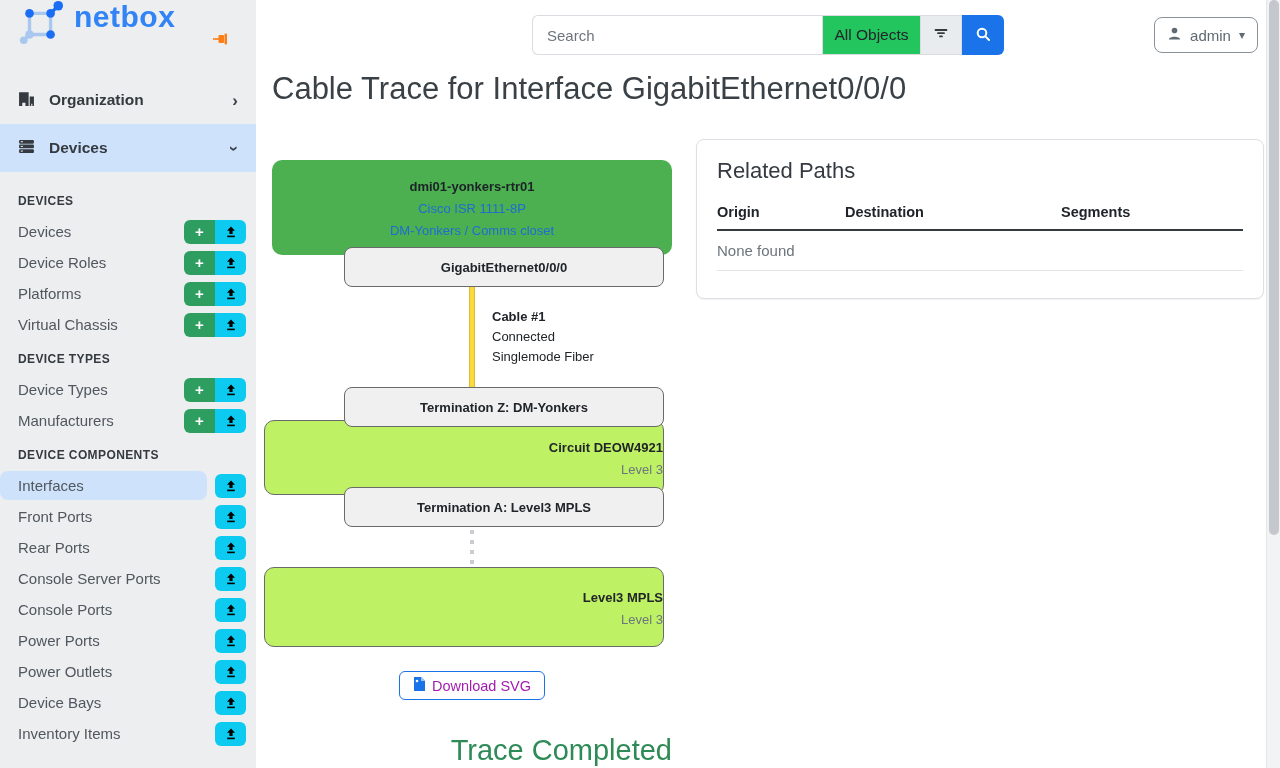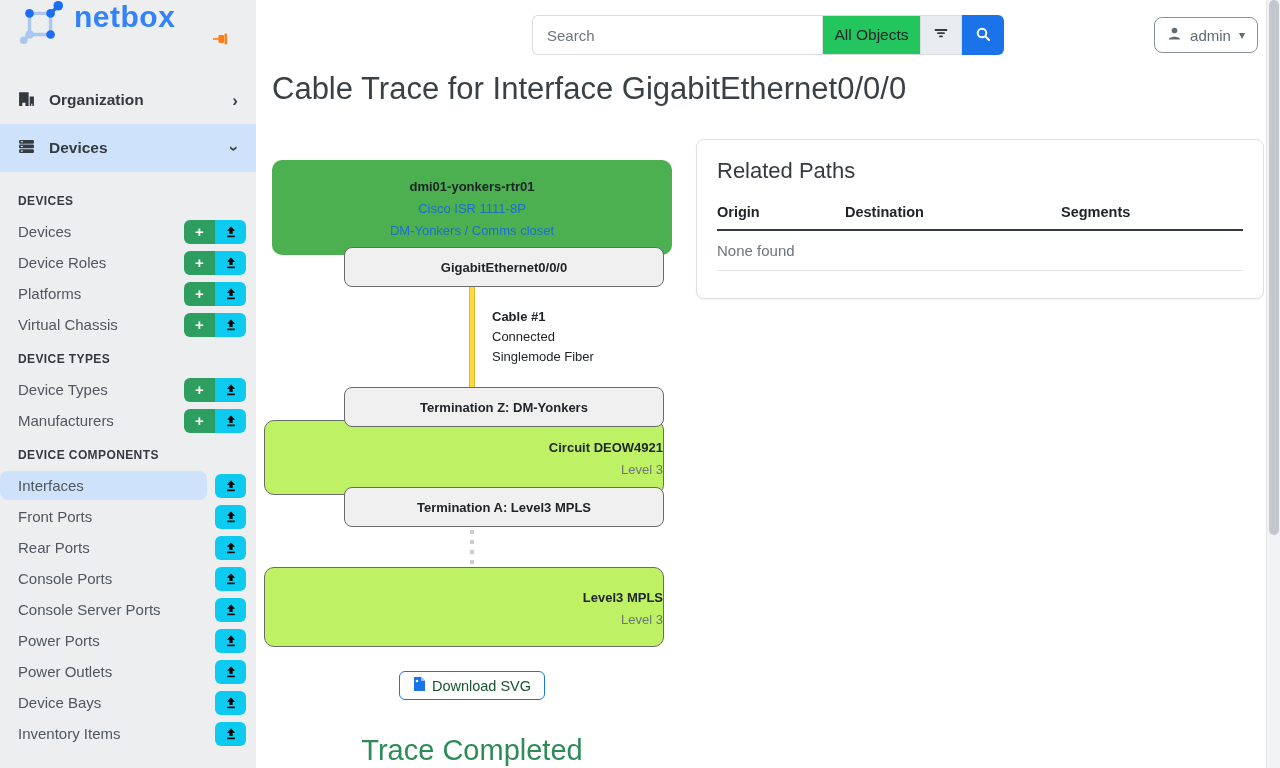--- a/index.html
+++ b/index.html
@@ -73,23 +73,23 @@
   .gray-big { position:absolute; left:8px; width:400px; background:#bef264;
     border:1px solid #6a6a6a; border-radius:10px; text-align:right; z-index:1; }
   .circuit-box { top:420px; height:75px; padding-top:19px; }
   .mpls-box { top:567px; height:80px; padding-top:22px; }
   .gray-big .name { font-size:13px; font-weight:700; color:#212529; margin-bottom:7px; }
   .gray-big .sub { font-size:13px; color:#6c757d; }
   .dot-line { position:absolute; left:214px; top:530px; width:4px; height:34px;
     background:repeating-linear-gradient(to bottom,#c9cdd1 0 4px,transparent 4px 10px); z-index:2; }
   .dl-wrap { position:absolute; left:16px; top:671px; width:400px; text-align:center; }
   .dl-btn { display:inline-flex; align-items:center; gap:7px; padding:5px 13px;
-    border:1px solid #1a73e8; border-radius:6px; background:#fff; color:#14532d;
+    border:1px solid #1a73e8; border-radius:6px; background:#fff; color:#a21caf;
     font-size:14.5px; cursor:pointer; font-family:"Liberation Sans", sans-serif; }
-  .trace-status { position:absolute; left:16px; top:734px; width:400px; text-align:center;
+  .trace-status { position:absolute; left:16px; top:734px; width:400px; text-align:right;
     font-size:29px; color:#2e8b57; }
 
   
   .card { position:absolute; left:440px; top:139px; width:568px; height:160px; background:#fff;
     border:1px solid #dcdfe3; border-radius:8px; box-shadow:0 1px 2px rgba(0,0,0,.05); padding:18px 20px; }
   .card-title { font-size:22px; font-weight:400; color:#343a40; }
   .rp-table { width:100%; border-collapse:collapse; margin-top:14px; }
   .rp-table th { text-align:left; font-size:14.5px; font-weight:700; color:#212529;
     padding:6px 0 9px; border-bottom:2px solid #343a40; }
   .rp-empty { font-size:15px; color:#6c757d; padding:11px 0; border-bottom:1px solid #e2e5e8; }
@@ -269,32 +269,32 @@
       <span class="btn-group">
           <span class="btn-import single">
             <svg width="12" height="12" viewBox="0 0 12 12" fill="#000">
               <path d="M6 0.5 L10 4.8 H7.6 V8 H4.4 V4.8 H2 Z"></path>
               <rect x="2.2" y="9.6" width="7.6" height="1.6"></rect>
             </svg>
           </span>
         </span>
     </div>
     <div class="item-row">
+      <span class="item-label">Console Server Ports</span>
+      <span class="btn-group">
+          <span class="btn-import single">
+            <svg width="12" height="12" viewBox="0 0 12 12" fill="#000">
+              <path d="M6 0.5 L10 4.8 H7.6 V8 H4.4 V4.8 H2 Z"></path>
+              <rect x="2.2" y="9.6" width="7.6" height="1.6"></rect>
+            </svg>
+          </span>
+        </span>
+    </div>
+    <div class="item-row">
       <span class="item-label">Console Ports</span>
-      <span class="btn-group">
-          <span class="btn-import single">
-            <svg width="12" height="12" viewBox="0 0 12 12" fill="#000">
-              <path d="M6 0.5 L10 4.8 H7.6 V8 H4.4 V4.8 H2 Z"></path>
-              <rect x="2.2" y="9.6" width="7.6" height="1.6"></rect>
-            </svg>
-          </span>
-        </span>
-    </div>
-    <div class="item-row">
-      <span class="item-label">Console Server Ports</span>
       <span class="btn-group">
           <span class="btn-import single">
             <svg width="12" height="12" viewBox="0 0 12 12" fill="#000">
               <path d="M6 0.5 L10 4.8 H7.6 V8 H4.4 V4.8 H2 Z"></path>
               <rect x="2.2" y="9.6" width="7.6" height="1.6"></rect>
             </svg>
           </span>
         </span>
     </div>
     <div class="item-row">

